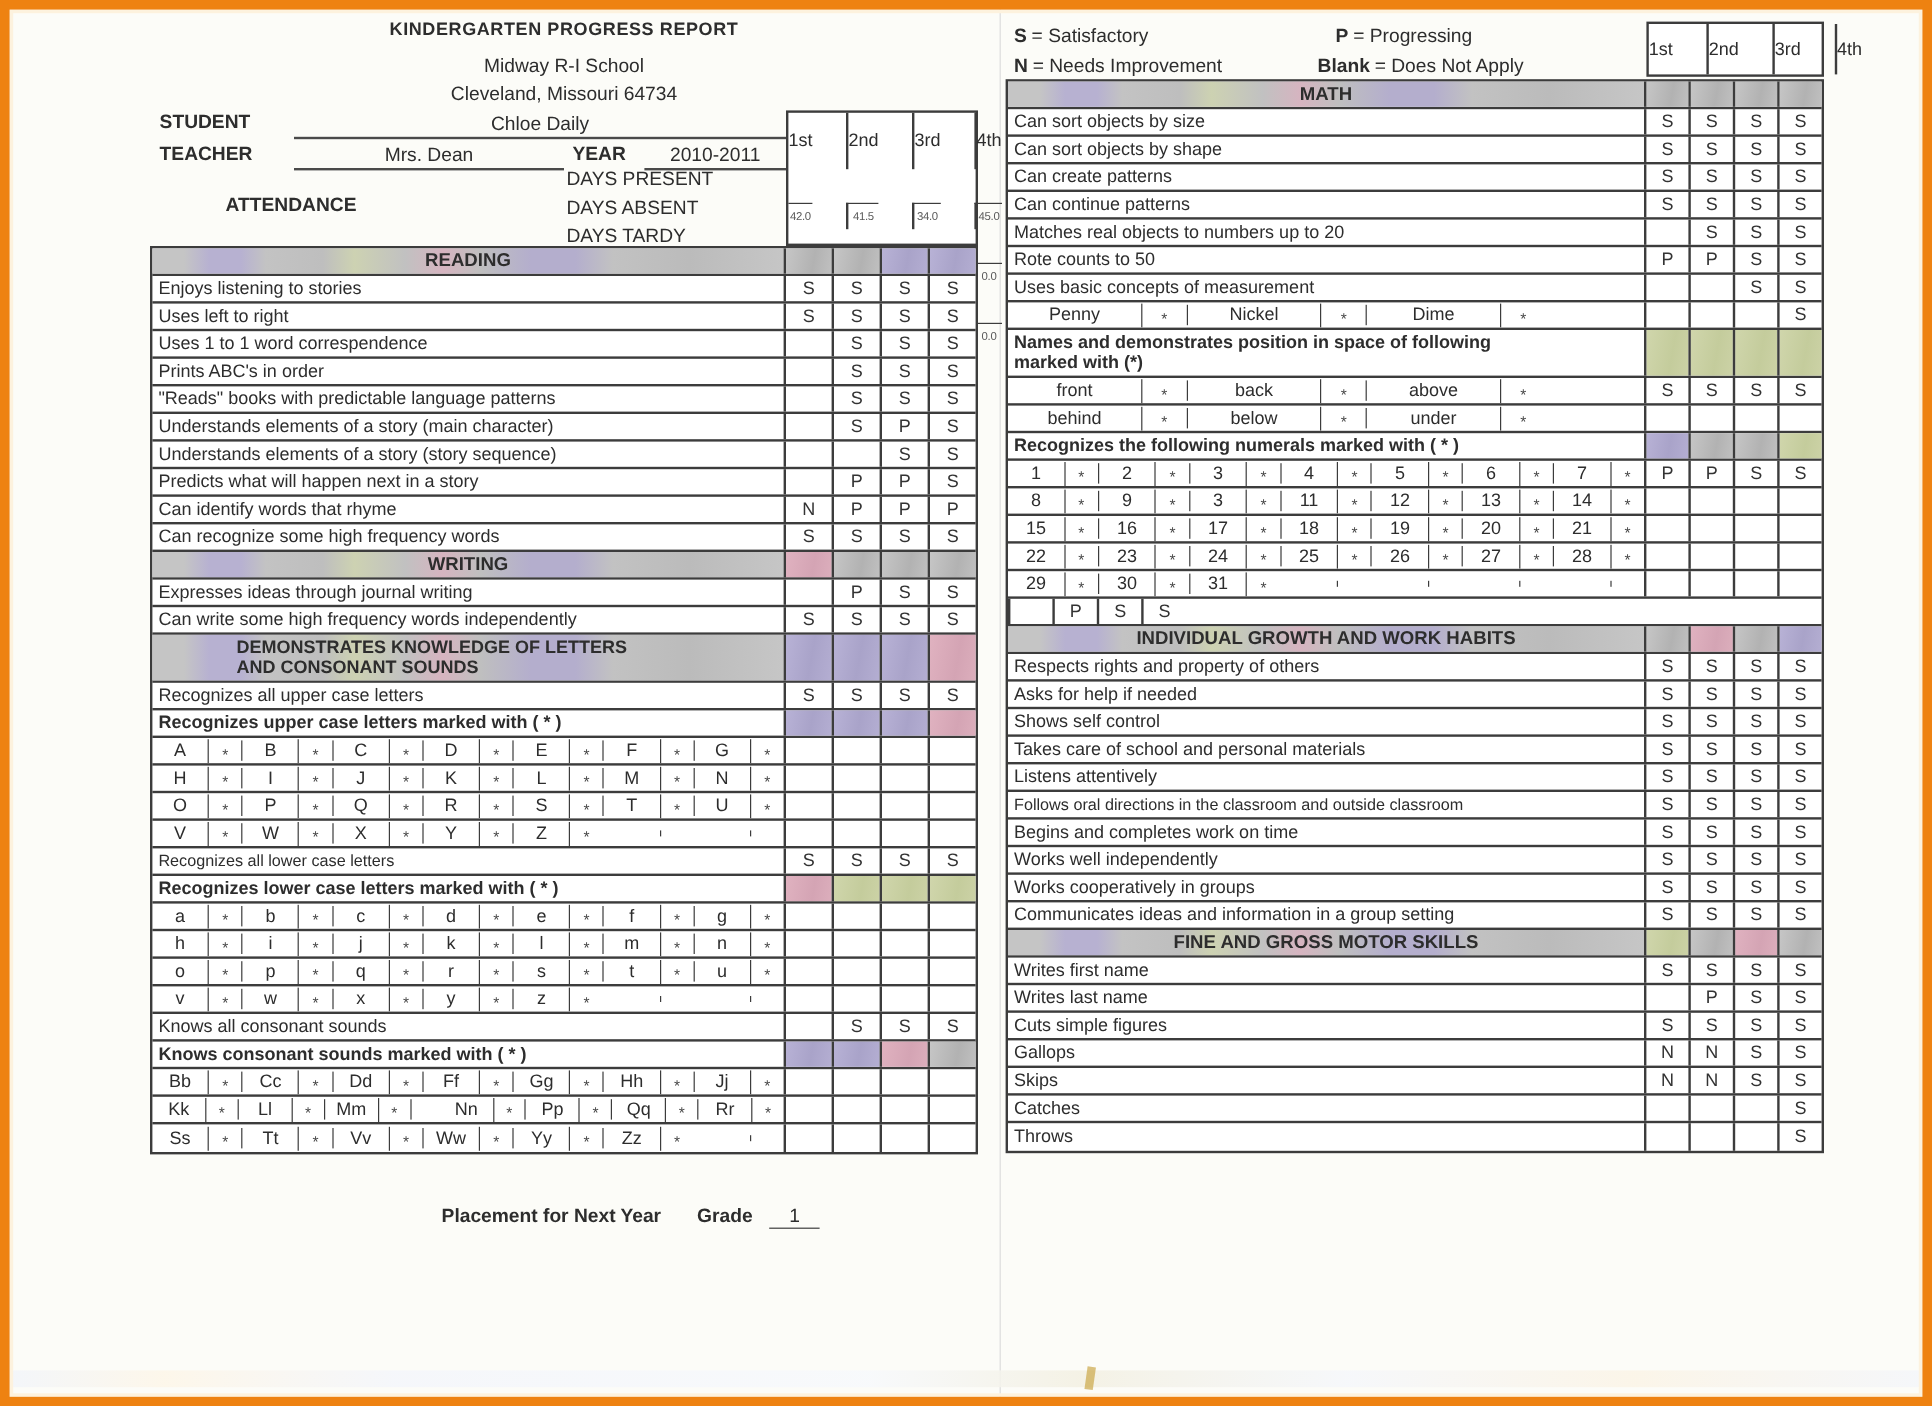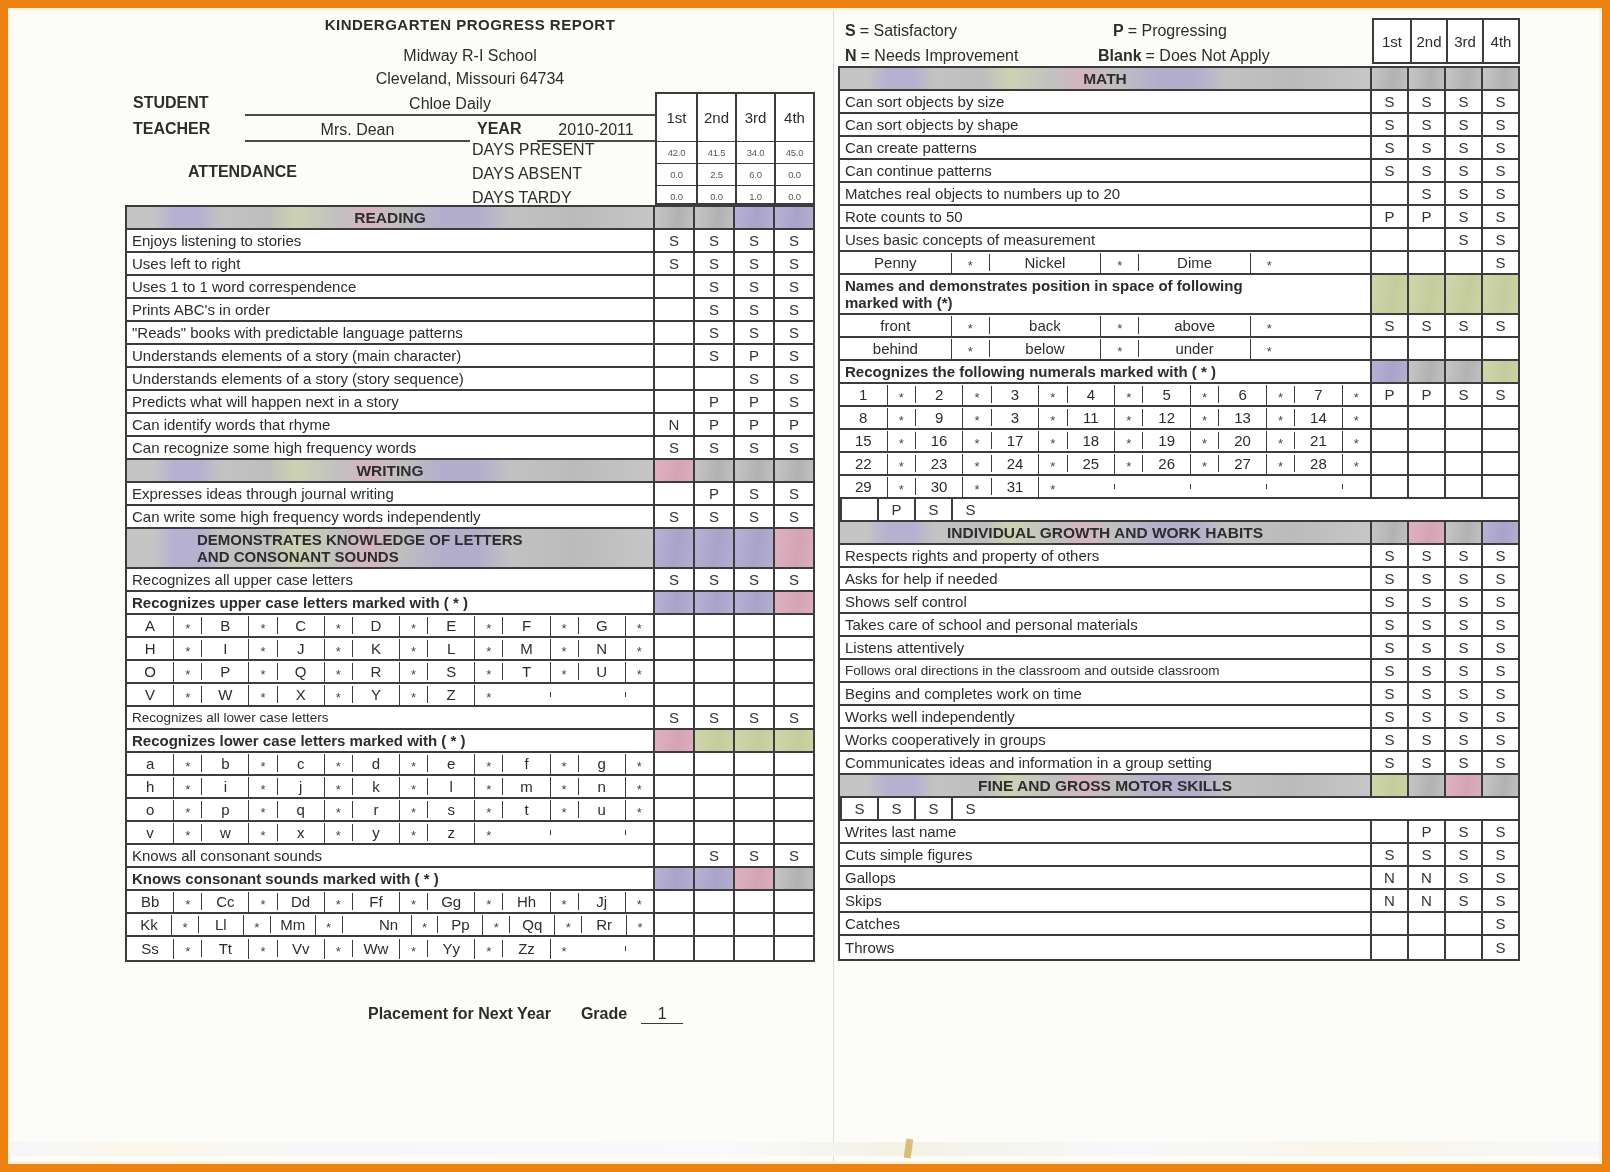--- a/index.html
+++ b/index.html
@@ -8,21 +8,21 @@
   .divider{position:absolute;left:833px;top:8px;bottom:8px;width:1px;background:#dcdcdc;}
   .abs{position:absolute;}
   
   .title{left:125px;top:16px;width:690px;text-align:center;font-size:15px;font-weight:bold;letter-spacing:.5px;}
   .school{left:125px;top:47px;width:690px;text-align:center;font-size:16px;}
   .city{left:125px;top:70px;width:690px;text-align:center;font-size:16px;}
   .fld-lbl{font-size:16px;font-weight:bold;}
   .uline{border-bottom:2px solid #4a4a4a;text-align:center;font-size:16px;height:20px;line-height:20px;}
   .dayslbl{font-size:16px;}
   
-  .gradebox{border:2px solid #3c3c3c;display:grid;background:#fff;box-sizing:border-box;}
+  .gradebox{border:2px solid #3c3c3c;display:grid;background:#fff;box-sizing:border-box;gap:28px;}
   .gradebox>div{border-left:2px solid #3c3c3c;border-top:1.5px solid #3c3c3c;display:flex;align-items:center;justify-content:center;}
   .gradebox>div:nth-child(4n+1){border-left:none;}
   .gradebox>div:nth-child(-n+4){border-top:none;}
   .gb-h{font-size:15px;color:#2d2d2d;}
   .gb-v{font-size:9.5px;color:#5a5a5a;letter-spacing:-.3px;}
   
   .legend{font-size:16px;}
   .lg-k{font-weight:bold;margin-right:4px;}
   
   .tbl{position:absolute;border:2px solid #3c3c3c;background:#fff;box-sizing:border-box;--gcw:40px;}
@@ -833,20 +833,21 @@
           <div class="gc">S</div>
         </div>
         <div class="trow">
           <div class="lbl secbg center">FINE AND GROSS MOTOR SKILLS</div>
           <div class="gc tint-green"></div>
           <div class="gc tint-gray"></div>
           <div class="gc tint-pink"></div>
           <div class="gc tint-gray"></div>
         </div>
         <div class="trow">
+          <div class="lbl">Writes first name</div>
           <div class="gc">S</div>
           <div class="gc">S</div>
           <div class="gc">S</div>
           <div class="gc">S</div>
         </div>
         <div class="trow">
           <div class="lbl">Writes last name</div>
           <div class="gc"></div>
           <div class="gc">P</div>
           <div class="gc">S</div>

